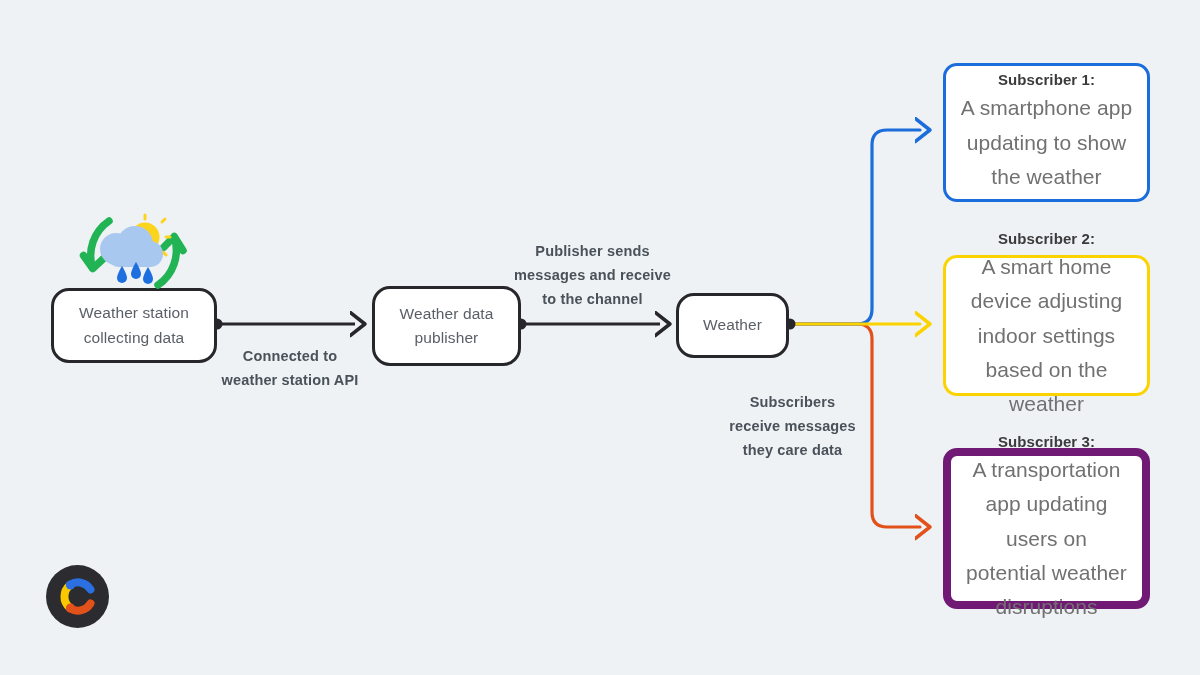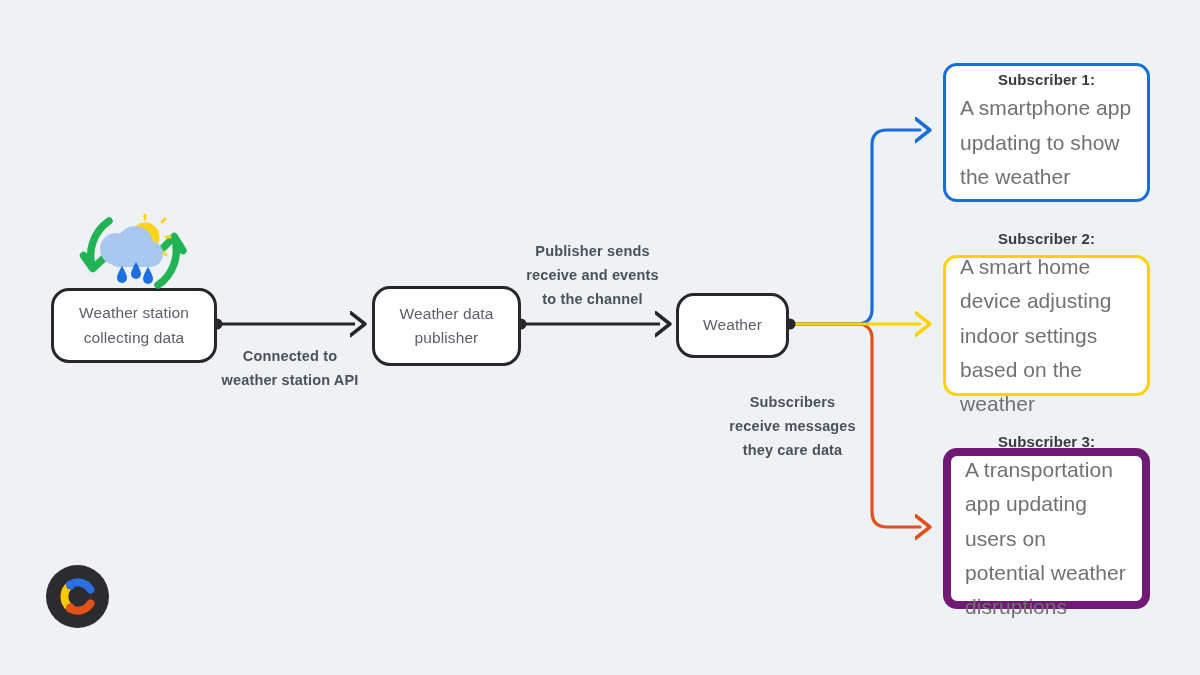--- a/index.html
+++ b/index.html
@@ -51,21 +51,21 @@
     position: absolute;
     left: 943px;
     width: 207px;
     background: #ffffff;
     border-radius: 14px;
     box-sizing: border-box;
     display: flex;
     flex-direction: column;
     align-items: center;
     justify-content: center;
-    text-align: left;
+    text-align: center;
     padding: 6px 14px;
     z-index: 3;
   }
   .sub-card .sub-title {
     font-weight: bold;
     font-size: 15px;
     color: #3b3b3b;
     letter-spacing: 0.1px;
     margin-bottom: 3px;
   }
@@ -209,21 +209,21 @@
     <div>Weather</div>
   </div>
 
   <div class="edge-label" id="label-api">
     <div>Connected to</div>
     <div>weather station API</div>
   </div>
 
   <div class="edge-label" id="label-publish">
     <div>Publisher sends</div>
-    <div>receive and events</div>
+    <div>messages and receive</div>
     <div>to the channel</div>
   </div>
 
   <div class="edge-label" id="label-subscribe">
     <div>Subscribers</div>
     <div>receive messages</div>
     <div>they care data</div>
   </div>
 
   <div class="sub-card" id="sub-1">

